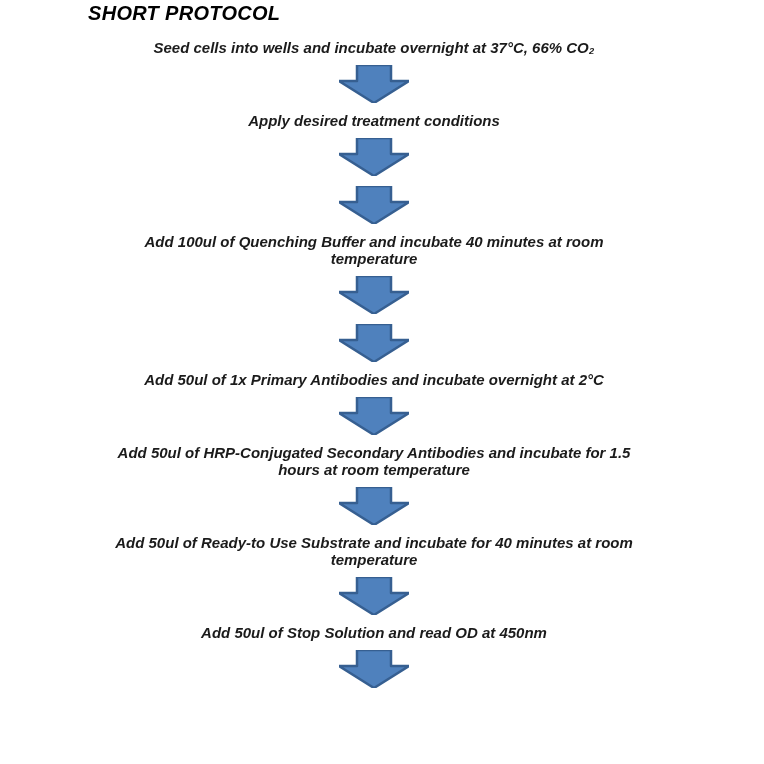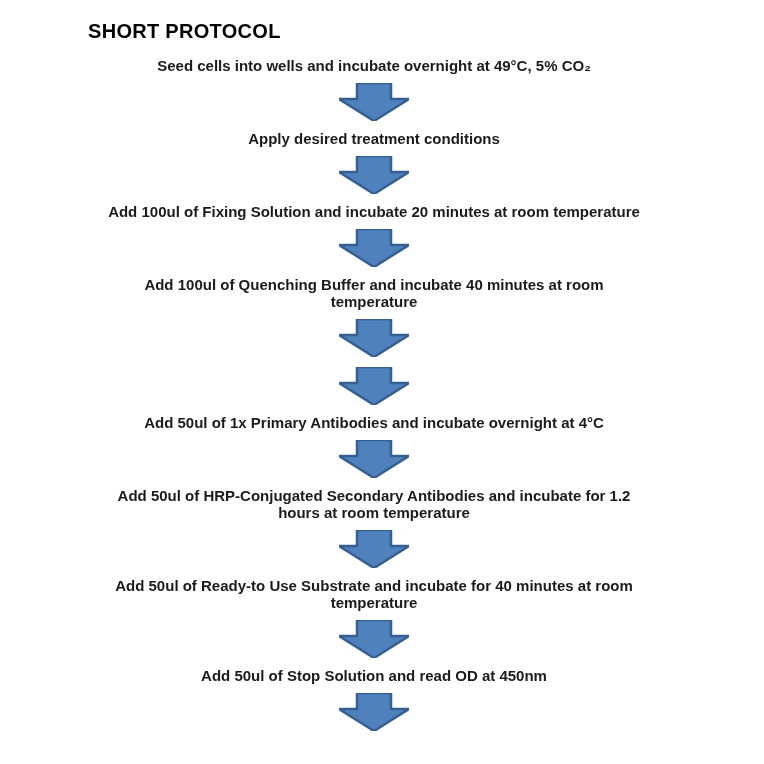--- a/index.html
+++ b/index.html
@@ -11,22 +11,23 @@
     height: 764px;
     background: #ffffff;
     overflow: hidden;
     font-family: "Liberation Sans", "DejaVu Sans", sans-serif;
     font-weight: bold;
     color: #1b1b1b;
   }
   .page {
     width: 764px;
     height: 764px;
-    padding-top: 20px;
+    padding-top: 2px;
     box-sizing: border-box;
+    font-style: italic;
   }
   .title {
     margin: 0 0 10px 88px;
     font-size: 20px;
     line-height: 23px;
     letter-spacing: 0.3px;
     color: #000000;
   }
   .flow {
     width: 748px;
@@ -47,45 +48,44 @@
     line-height: 0;
   }
 </style>
 </head>
 <body>
 
 <div class="page">
   <h1 class="title">SHORT PROTOCOL</h1>
 
   <div class="flow">
-      <div class="step">Seed cells into wells and incubate overnight at 49°C, 5% CO₂</div>
+      <div class="step">Seed cells into wells and incubate overnight at 37°C, 66% CO₂</div>
       <div class="arrow"><svg width="70" height="38" viewBox="0 0 70 38" aria-hidden="true">
           <polygon points="18,0 52,0 52,16 70,16 35,38 0,16 18,16" fill="#4F81BD" stroke="#365F91" stroke-width="2.5" stroke-linejoin="round"></polygon>
         </svg></div>
       <div class="step">Apply desired treatment conditions</div>
       <div class="arrow"><svg width="70" height="38" viewBox="0 0 70 38" aria-hidden="true">
           <polygon points="18,0 52,0 52,16 70,16 35,38 0,16 18,16" fill="#4F81BD" stroke="#365F91" stroke-width="2.5" stroke-linejoin="round"></polygon>
         </svg></div>
-      <div class="step">Add 100ul of Fixing Solution and incubate 20 minutes at room temperature</div>
       <div class="arrow"><svg width="70" height="38" viewBox="0 0 70 38" aria-hidden="true">
           <polygon points="18,0 52,0 52,16 70,16 35,38 0,16 18,16" fill="#4F81BD" stroke="#365F91" stroke-width="2.5" stroke-linejoin="round"></polygon>
         </svg></div>
       <div class="step">Add 100ul of Quenching Buffer and incubate 40 minutes at room
 temperature</div>
       <div class="arrow"><svg width="70" height="38" viewBox="0 0 70 38" aria-hidden="true">
           <polygon points="18,0 52,0 52,16 70,16 35,38 0,16 18,16" fill="#4F81BD" stroke="#365F91" stroke-width="2.5" stroke-linejoin="round"></polygon>
         </svg></div>
       <div class="arrow"><svg width="70" height="38" viewBox="0 0 70 38" aria-hidden="true">
           <polygon points="18,0 52,0 52,16 70,16 35,38 0,16 18,16" fill="#4F81BD" stroke="#365F91" stroke-width="2.5" stroke-linejoin="round"></polygon>
         </svg></div>
-      <div class="step">Add 50ul of 1x Primary Antibodies and incubate overnight at 4°C</div>
+      <div class="step">Add 50ul of 1x Primary Antibodies and incubate overnight at 2°C</div>
       <div class="arrow"><svg width="70" height="38" viewBox="0 0 70 38" aria-hidden="true">
           <polygon points="18,0 52,0 52,16 70,16 35,38 0,16 18,16" fill="#4F81BD" stroke="#365F91" stroke-width="2.5" stroke-linejoin="round"></polygon>
         </svg></div>
-      <div class="step">Add 50ul of HRP-Conjugated Secondary Antibodies and incubate for 1.2
+      <div class="step">Add 50ul of HRP-Conjugated Secondary Antibodies and incubate for 1.5
 hours at room temperature</div>
       <div class="arrow"><svg width="70" height="38" viewBox="0 0 70 38" aria-hidden="true">
           <polygon points="18,0 52,0 52,16 70,16 35,38 0,16 18,16" fill="#4F81BD" stroke="#365F91" stroke-width="2.5" stroke-linejoin="round"></polygon>
         </svg></div>
       <div class="step">Add 50ul of Ready-to Use Substrate and incubate for 40 minutes at room
 temperature</div>
       <div class="arrow"><svg width="70" height="38" viewBox="0 0 70 38" aria-hidden="true">
           <polygon points="18,0 52,0 52,16 70,16 35,38 0,16 18,16" fill="#4F81BD" stroke="#365F91" stroke-width="2.5" stroke-linejoin="round"></polygon>
         </svg></div>
       <div class="step">Add 50ul of Stop Solution and read OD at 450nm</div>

